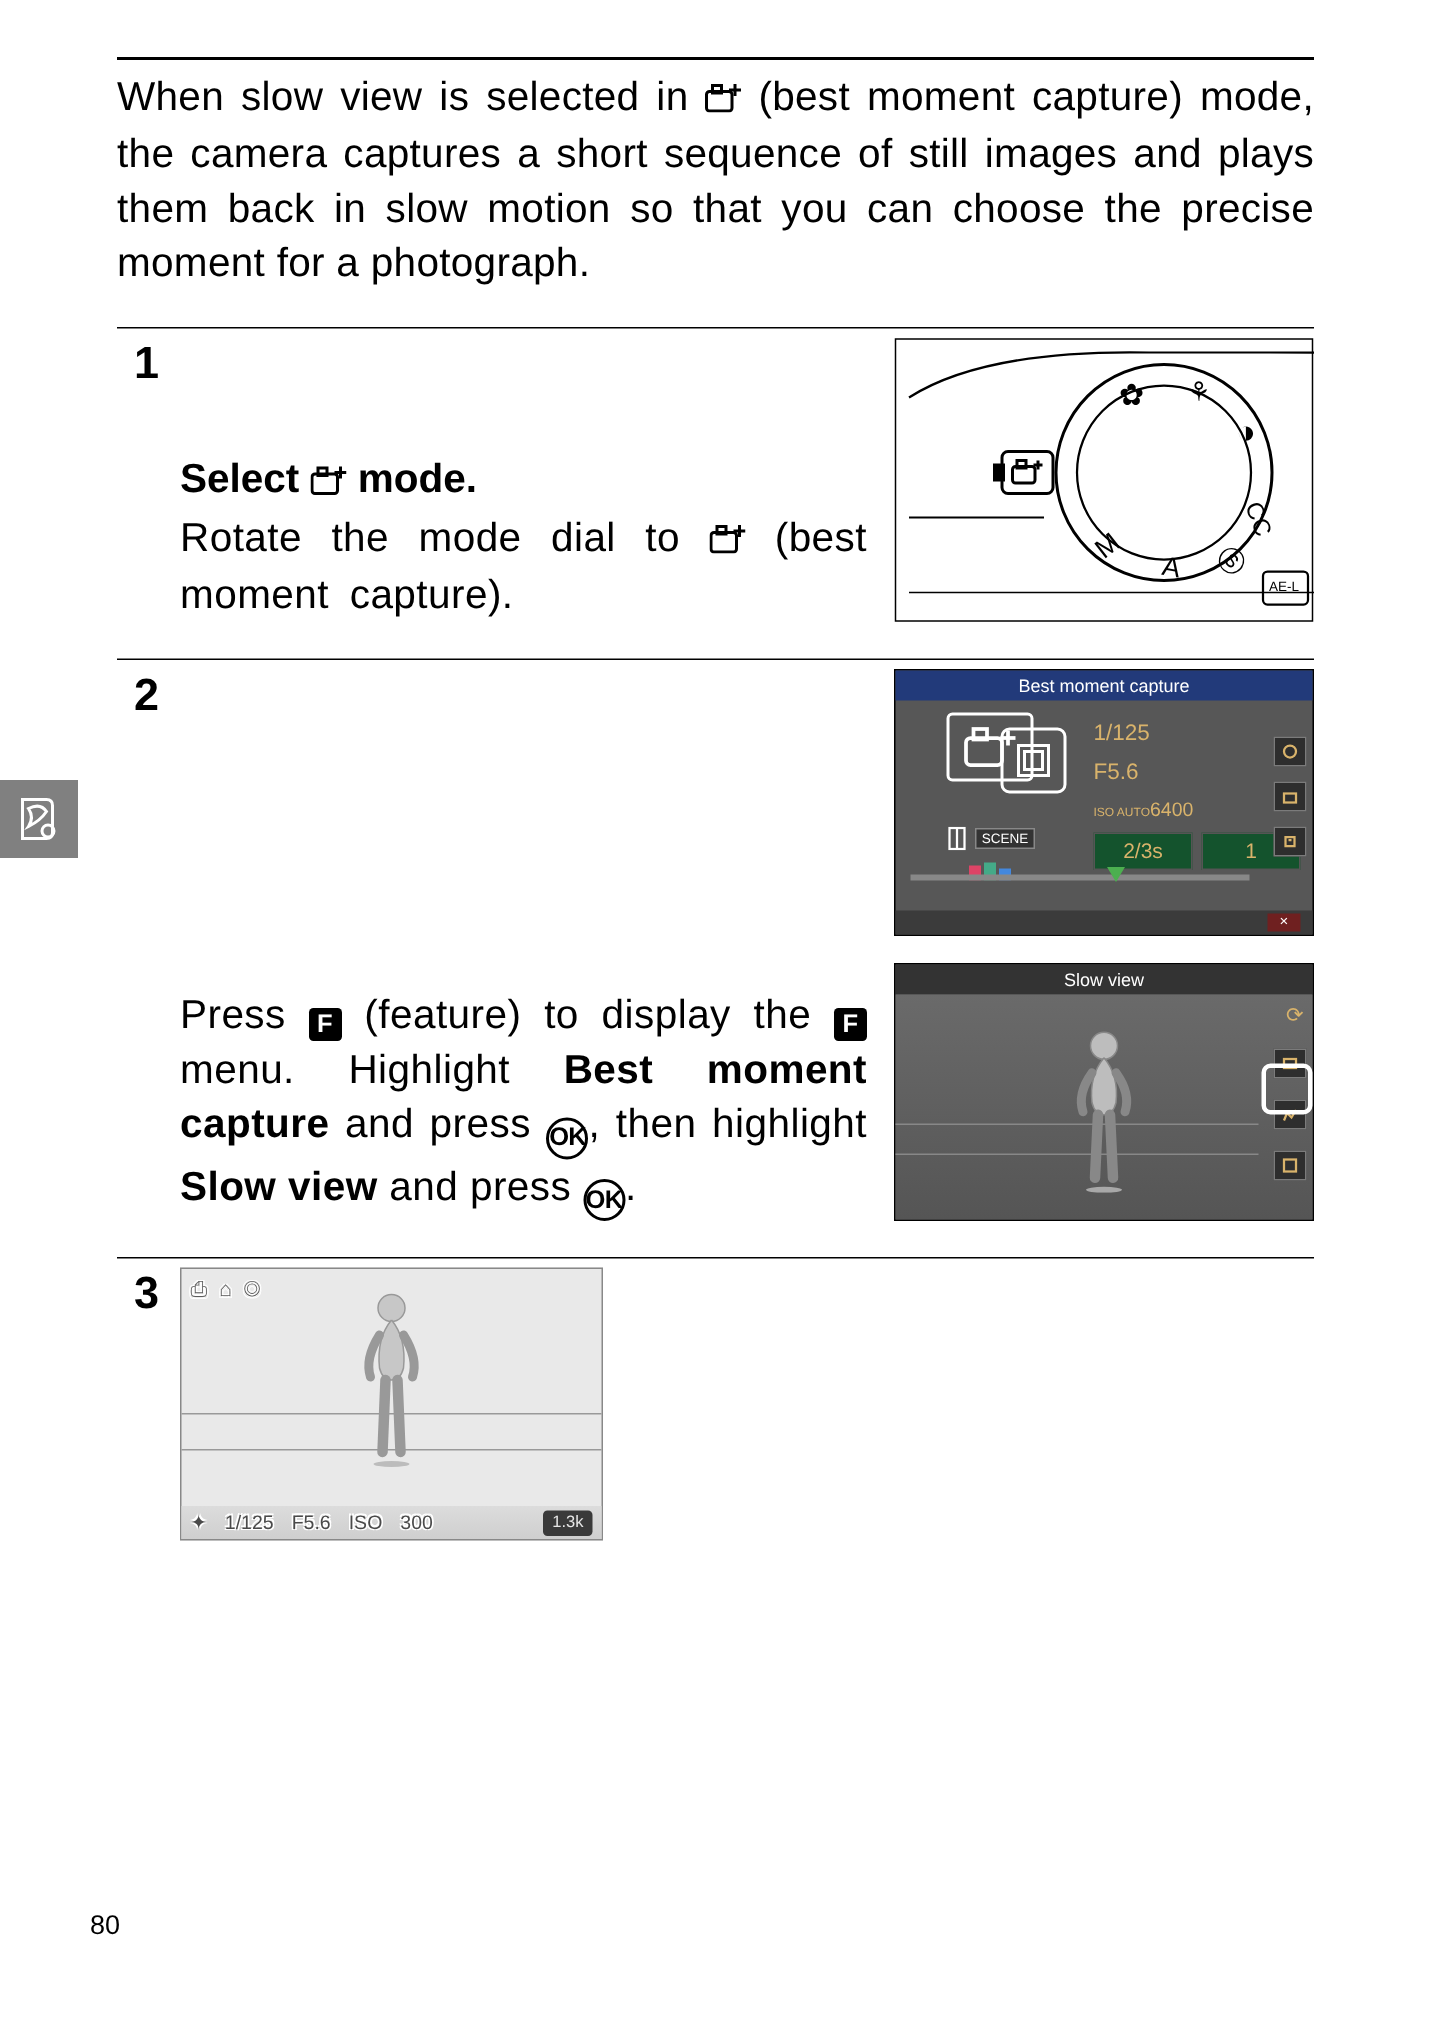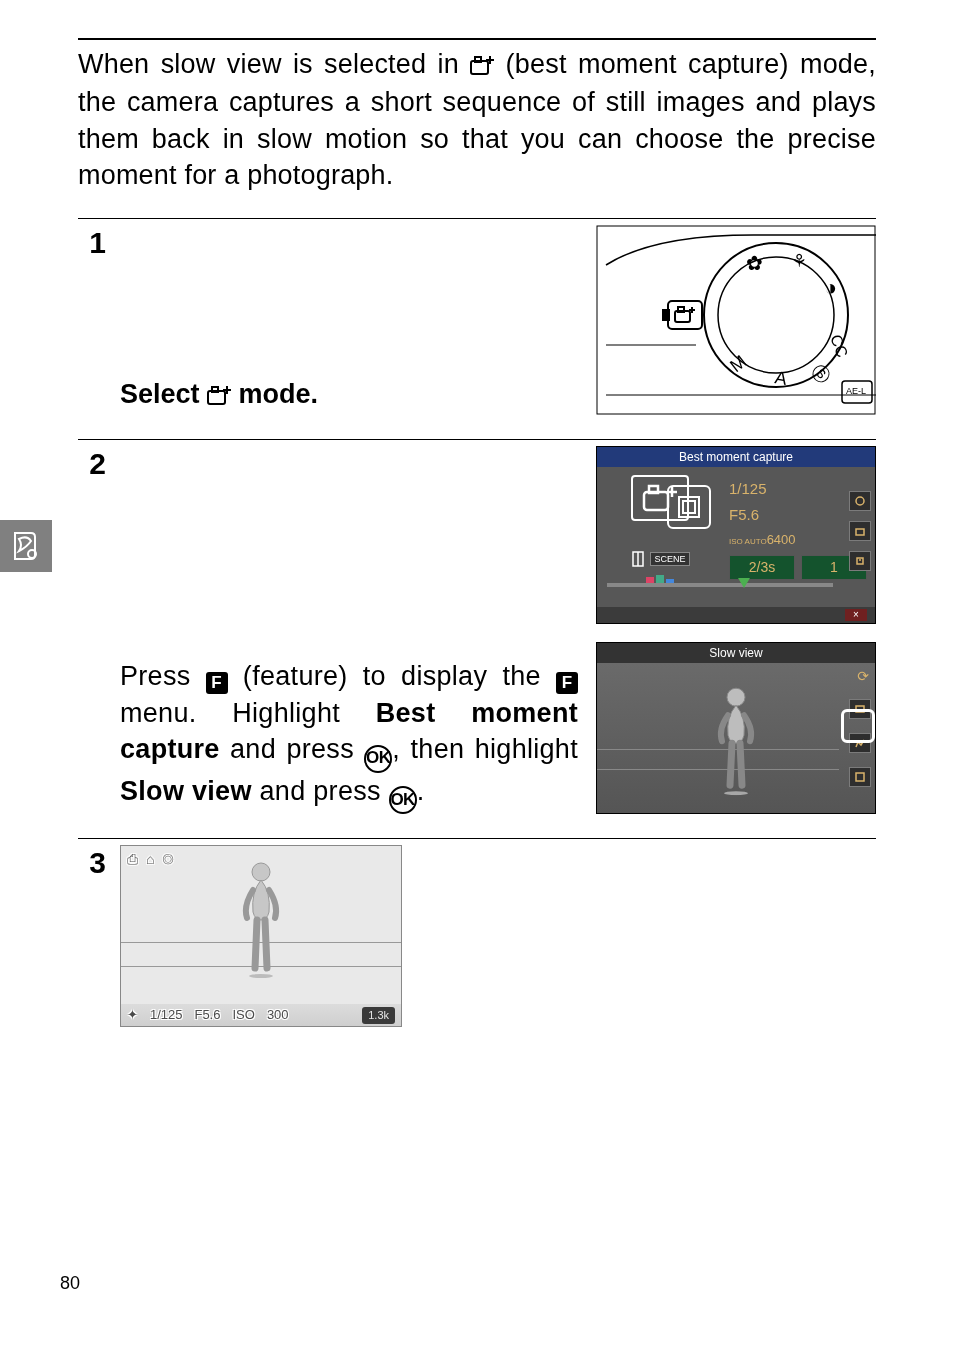--- a/index.html
+++ b/index.html
@@ -265,20 +265,28 @@
     <div class="step-content">
       <div class="step-row">
         <div class="step-text">
           <div>
             <span class="step-heading">Select </span><span class="icon-bmc"><svg width="24" height="20" viewBox="0 0 24 20">
                   <rect x="1" y="6" width="17" height="13" rx="2" fill="none" stroke="#000" stroke-width="2"></rect>
                   <rect x="5" y="2" width="6" height="5" fill="none" stroke="#000" stroke-width="2"></rect>
                   <line x1="20" y1="1" x2="20" y2="9" stroke="#000" stroke-width="2"></line>
                   <line x1="16" y1="5" x2="24" y2="5" stroke="#000" stroke-width="2"></line>
                 </svg></span><span class="step-heading"> mode.</span>
+          </div>
+          <div class="step-body justify loose">
+            <span>Rotate the mode dial to </span><span class="icon-bmc"><svg width="24" height="20" viewBox="0 0 24 20">
+                  <rect x="1" y="6" width="17" height="13" rx="2" fill="none" stroke="#000" stroke-width="2"></rect>
+                  <rect x="5" y="2" width="6" height="5" fill="none" stroke="#000" stroke-width="2"></rect>
+                  <line x1="20" y1="1" x2="20" y2="9" stroke="#000" stroke-width="2"></line>
+                  <line x1="16" y1="5" x2="24" y2="5" stroke="#000" stroke-width="2"></line>
+                </svg></span><span> (best moment capture).</span>
           </div>
         </div>
         <div class="illus">
           <svg width="280" height="190" viewBox="0 0 280 190">
             <rect x="1" y="1" width="278" height="188" fill="#fff" stroke="#000" stroke-width="1"></rect>
 
             <path d="M10 40 Q 60 8 170 10 L 280 10" fill="none" stroke="#000" stroke-width="1.5"></path>
             <path d="M10 170 L 280 170" fill="none" stroke="#000" stroke-width="1"></path>
             <path d="M10 120 L 100 120" fill="none" stroke="#000" stroke-width="1.2"></path>
 

